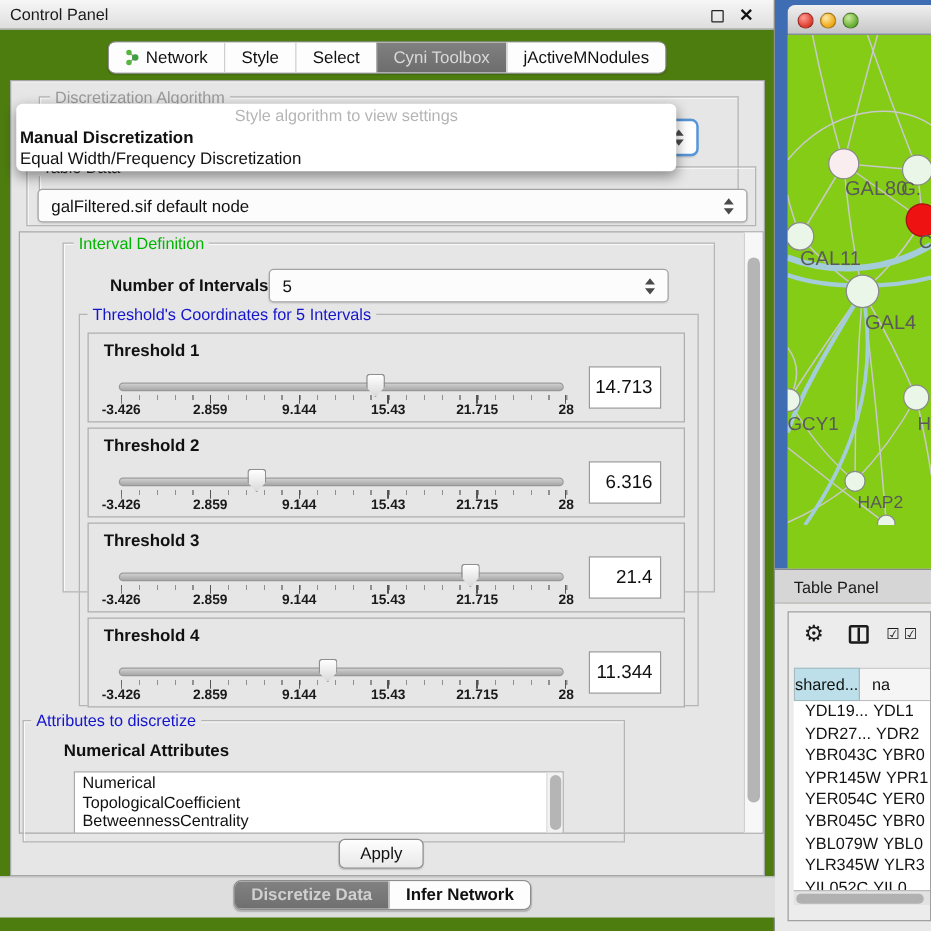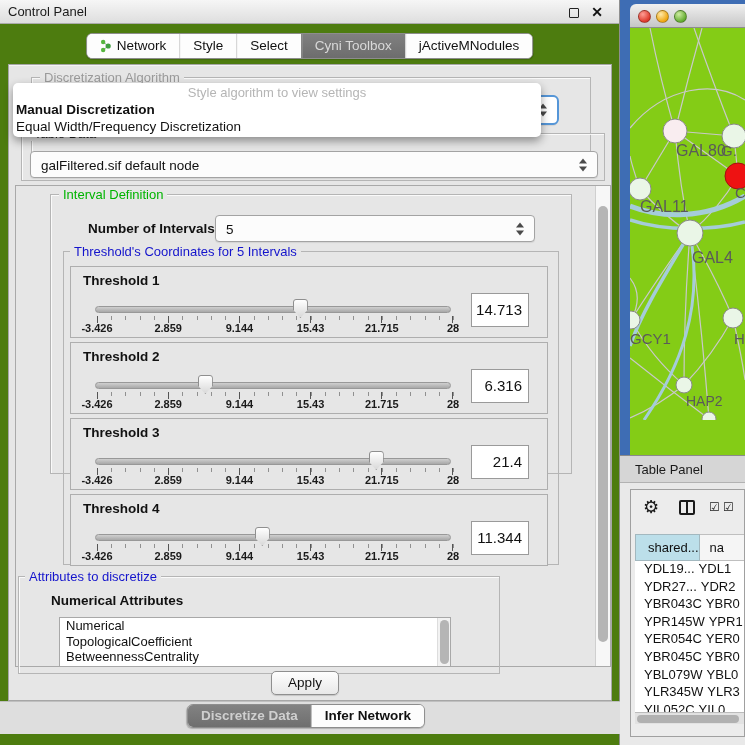--- a/index.html
+++ b/index.html
@@ -96,21 +96,21 @@
   .tp-bar { position:absolute; left:620px; top:455px; width:125px; height:28px; background:#d6d6d6; border-top:1px solid #8a8a8a; border-bottom:1px solid #b2b2b2;text-decoration:underline; }
   .tp-title { position:absolute; left:15px; top:0; line-height:27px; font-size:13px; color:#1a1a1a; }
   .table-area { position:absolute; left:620px; top:483px; width:125px; height:262px; background:#e9e9e9; }
   .table-frame { position:absolute; left:10px; top:6px; width:115px; height:248px; border:1px solid #a0a0a0; background:#ececec; }
   .tbl-toolbar { position:absolute; left:0; top:0; width:100%; height:38px; }
   .gear-ico { position:absolute; left:12px; top:6px; font-size:18px; color:#1a1a1a; }
   .cols-ico { position:absolute; left:48px; top:10px; width:16px; height:15px; border:2px solid #1a1a1a; border-radius:2px; }
   .cols-ico::after { content:""; position:absolute; left:5px; top:0; width:2px; height:100%; background:#1a1a1a; }
   .check-ico { position:absolute; top:10px; font-size:12px; color:#1a1a1a; }
   .tbl-header { position:absolute; left:4px; top:44px; right:0; height:27px; display:flex; overflow:hidden; }
-  .th-cell { font-size:13px; color:#111; line-height:25px; border:1px solid #a3b8bf;padding-left:12px; }
+  .th-cell { font-size:13px; color:#111; line-height:25px; border:1px solid #a3b8bf; }
   .th-c1 { width:88px; background:#bcdfea; text-align:center; }
   .th-c2 { flex:1 0 60px; background:#f5f5f5; border-left:none; padding-left:10px; border-color:#bfbfbf; }
   .tbl-rows { position:absolute; left:4px; top:71px; right:0; height:151px; background:#fff; overflow:hidden; }
   .t-row { display:flex; height:17.6px; font-size:13px; color:#111; }
   .t-c1 { width:88px; padding-left:9px; white-space:nowrap; }
   .t-c2 { flex:1 0 60px; padding-left:4px; white-space:nowrap; overflow:hidden; }
   .tbl-hscroll { position:absolute; left:4px; top:222px; right:0; height:12px; background:#e2e2e2; border-top:1px solid #bbb; }
   .tbl-hscroll .hthumb { position:absolute; left:2px; top:2px; width:102px; height:8px; border-radius:4px; background:#b1b1b1; }
 </style>
 </head>

